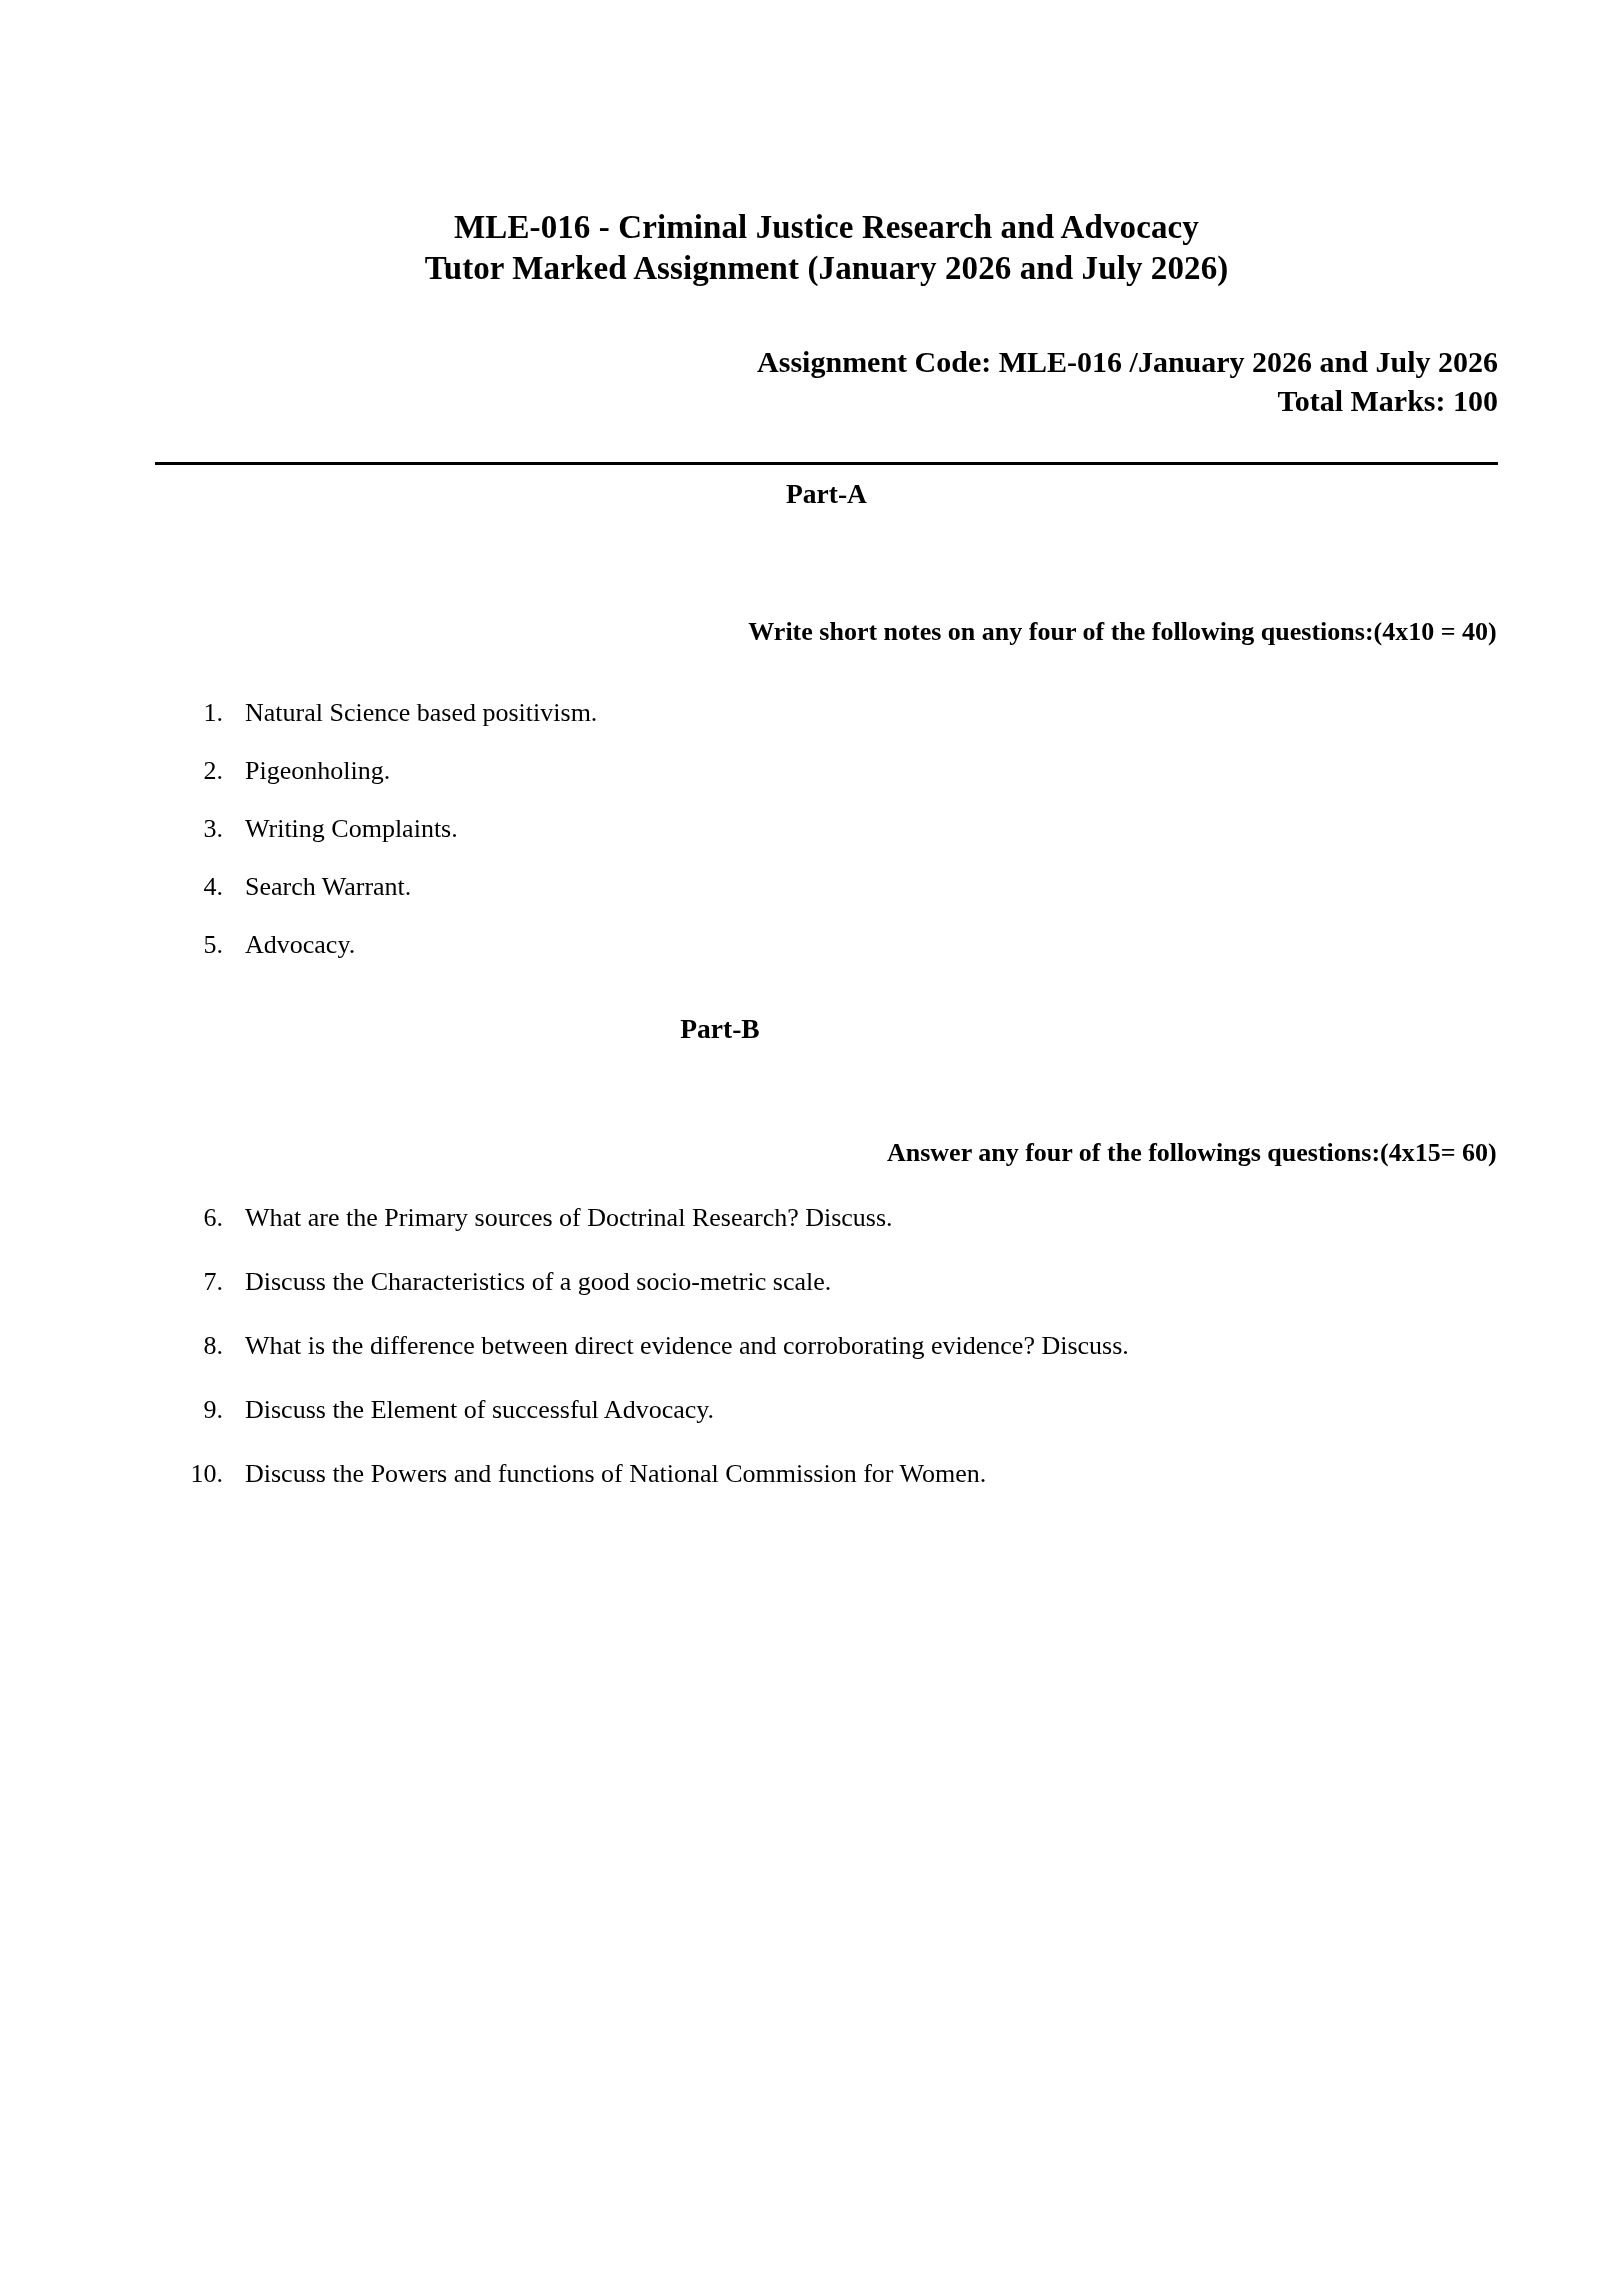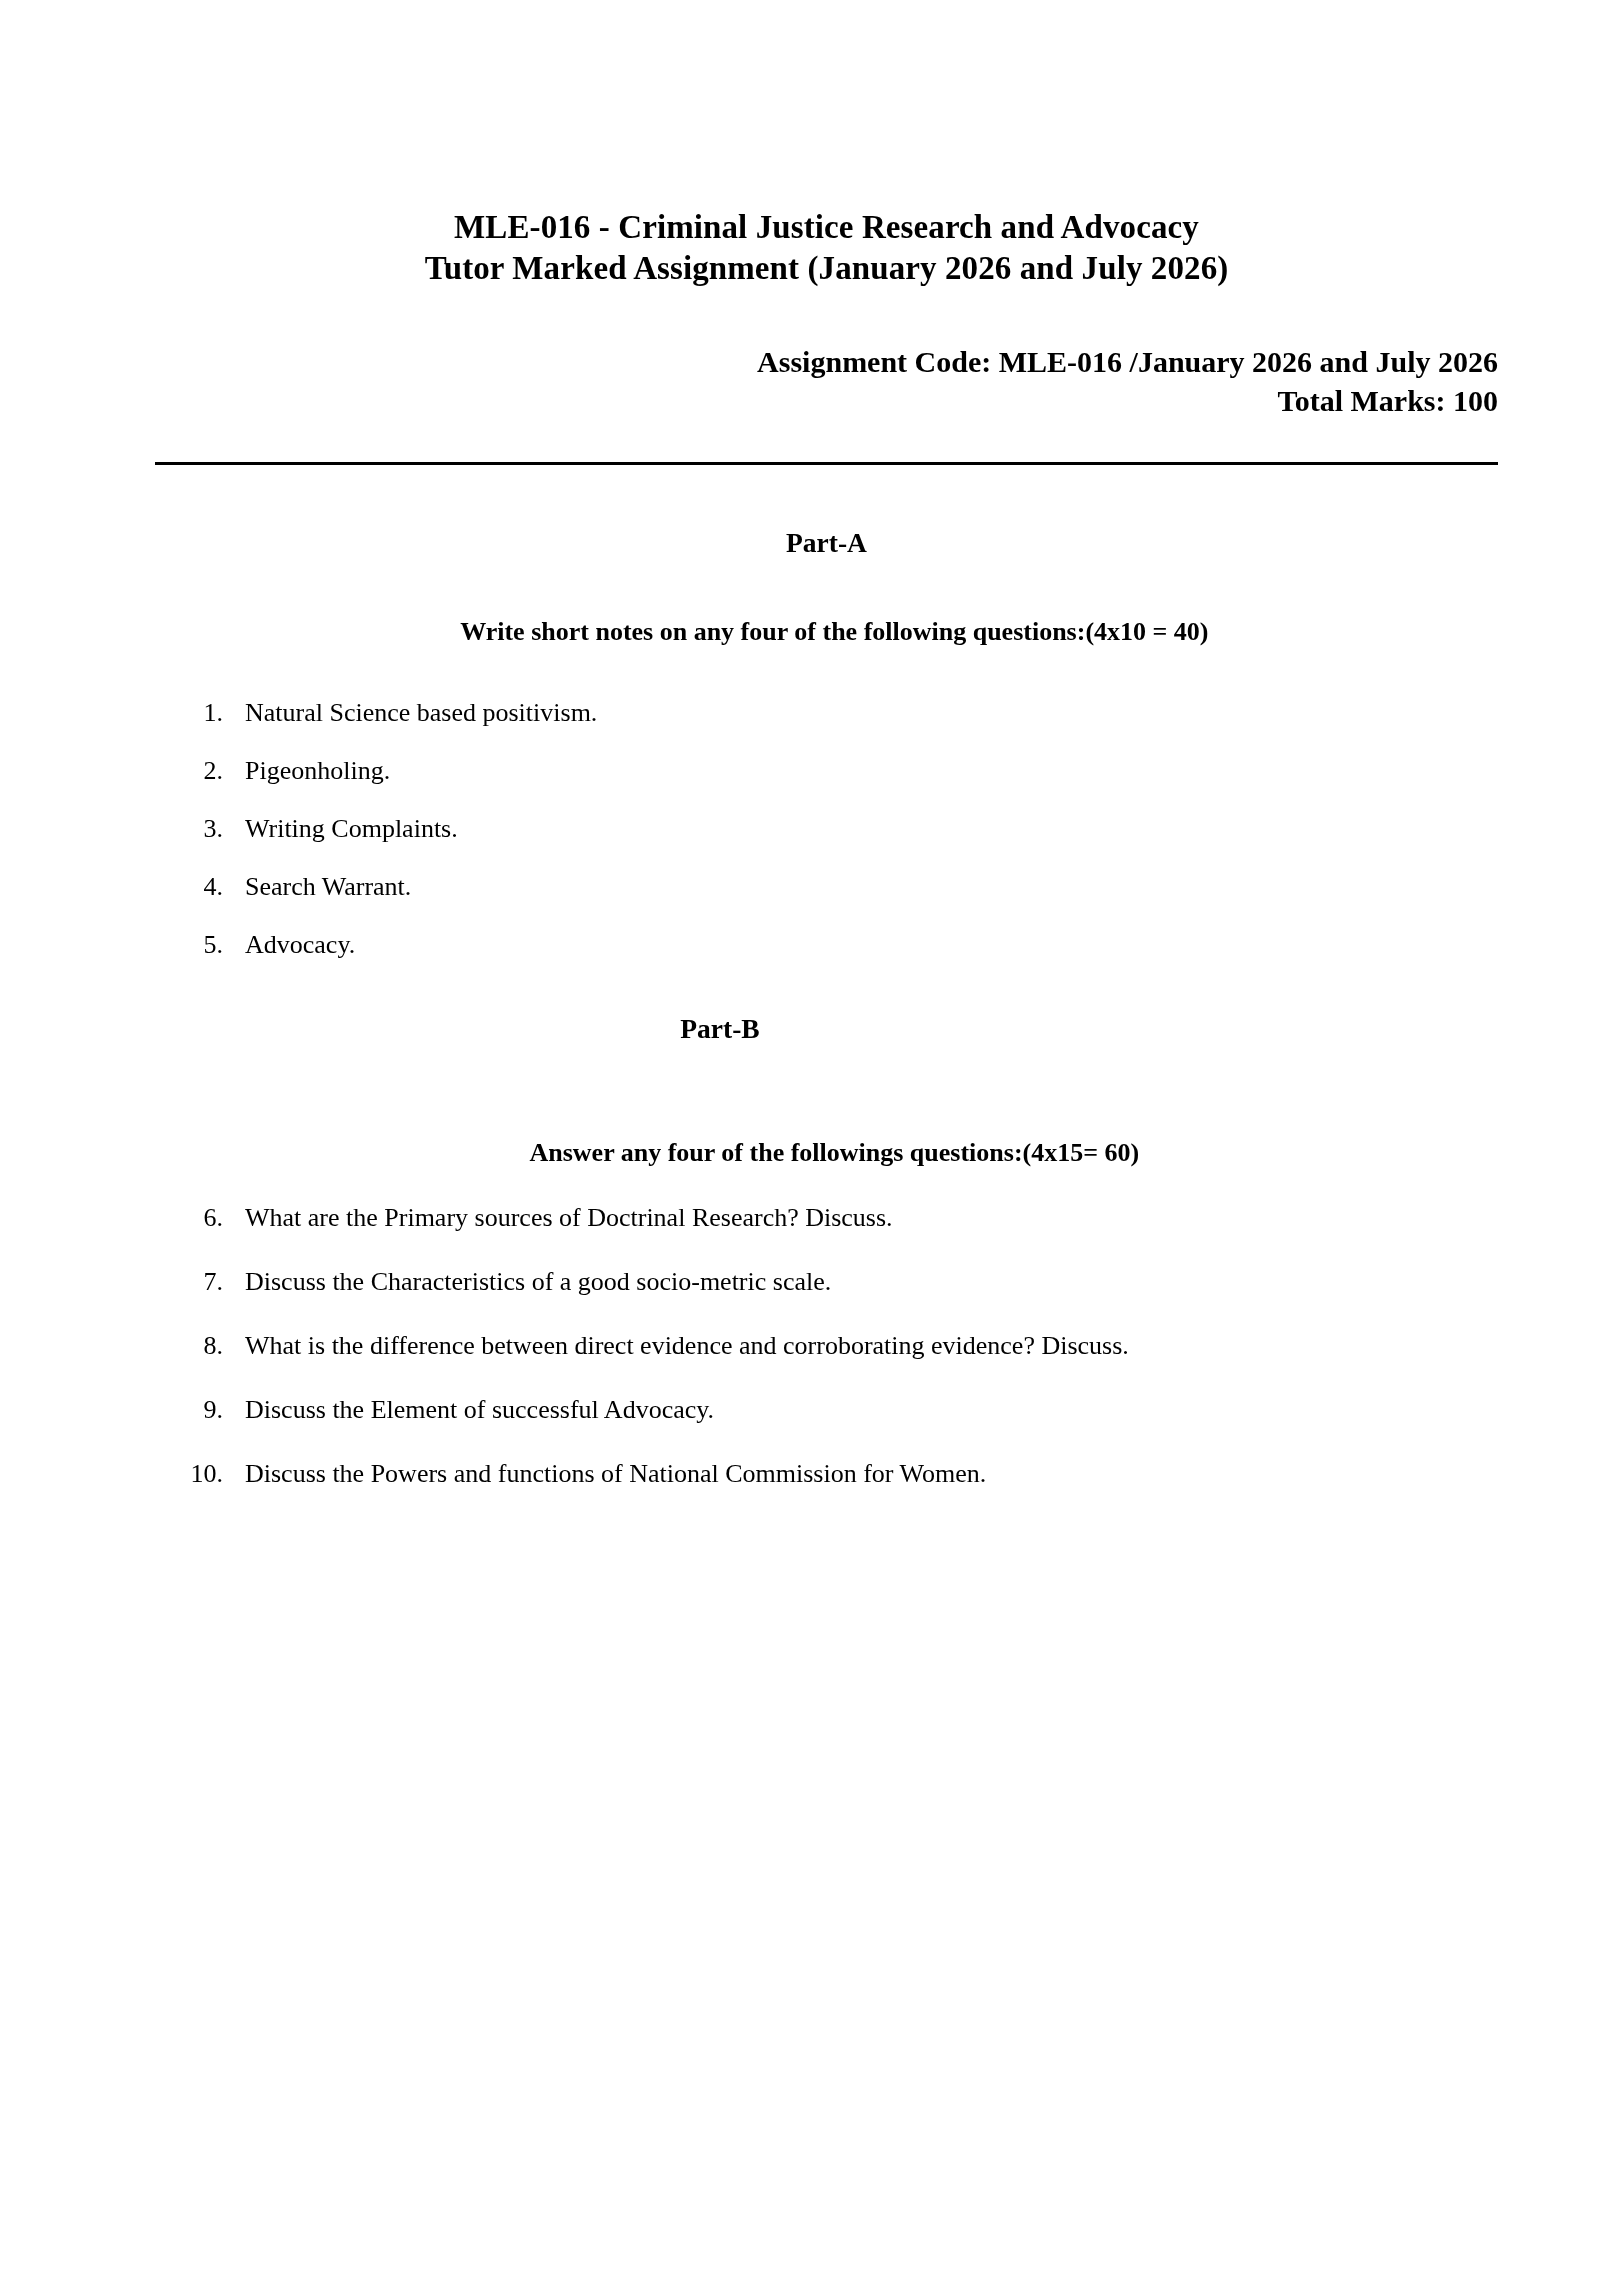--- a/index.html
+++ b/index.html
@@ -70,36 +70,36 @@
   .part-heading {
     position: absolute;
     font-size: 27.5px;
     font-weight: bold;
     line-height: 33px;
     text-align: center;
     white-space: nowrap;
   }
   #part-a-heading {
     left: 155px;
-    top: 526px;
+    top: 477px;
     width: 1343px;
   }
   #part-b-heading {
     left: 167px;
     top: 1012px;
     width: 1106px;
   }
 
   
   .instruction-row {
     position: absolute;
     left: 172px;
     width: 1326px;
     display: flex;
-    justify-content: center;
+    justify-content: flex-end;
     align-items: baseline;
     font-size: 26px;
     font-weight: bold;
     line-height: 31px;
     white-space: nowrap;
   }
   #instruction-a { top: 616px; }
   #instruction-b { top: 1137px; font-family: Liberation Serif, serif; }
   .instruction-marks { padding-right: 1.3px; }
 

